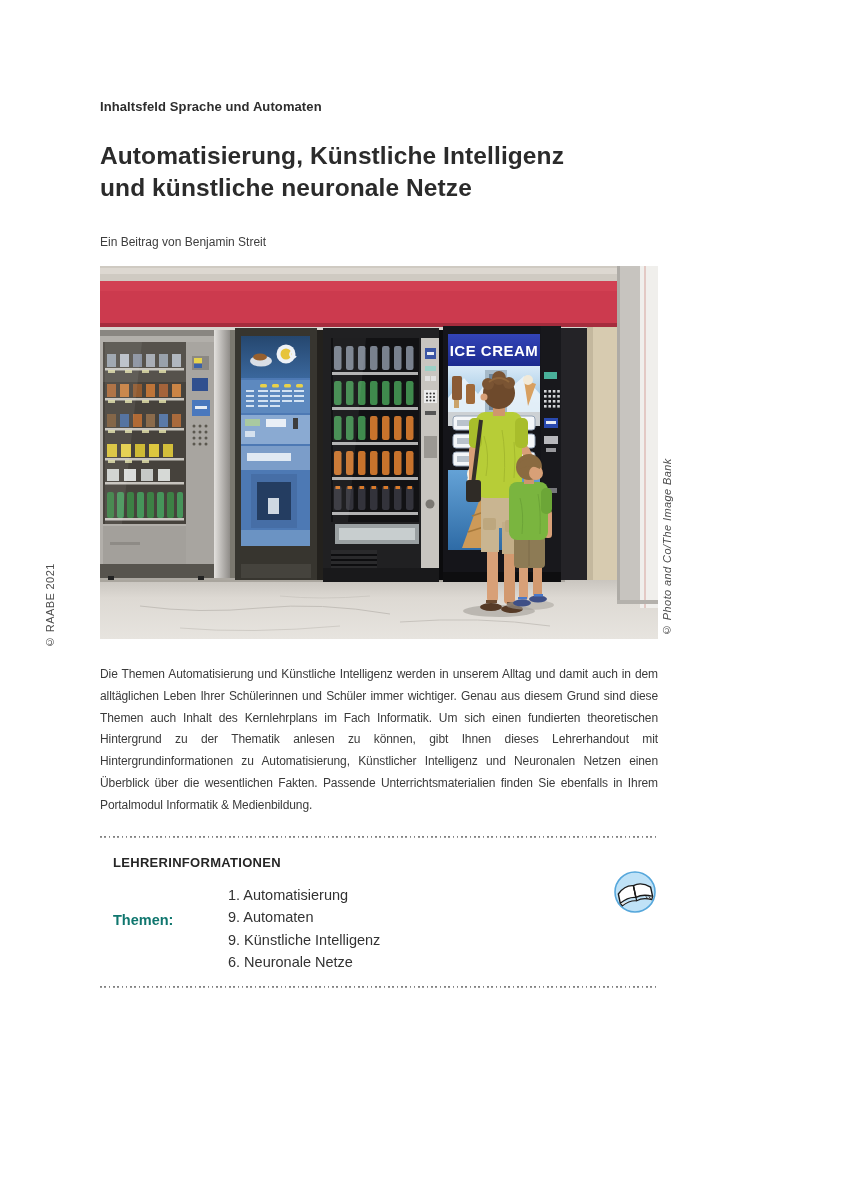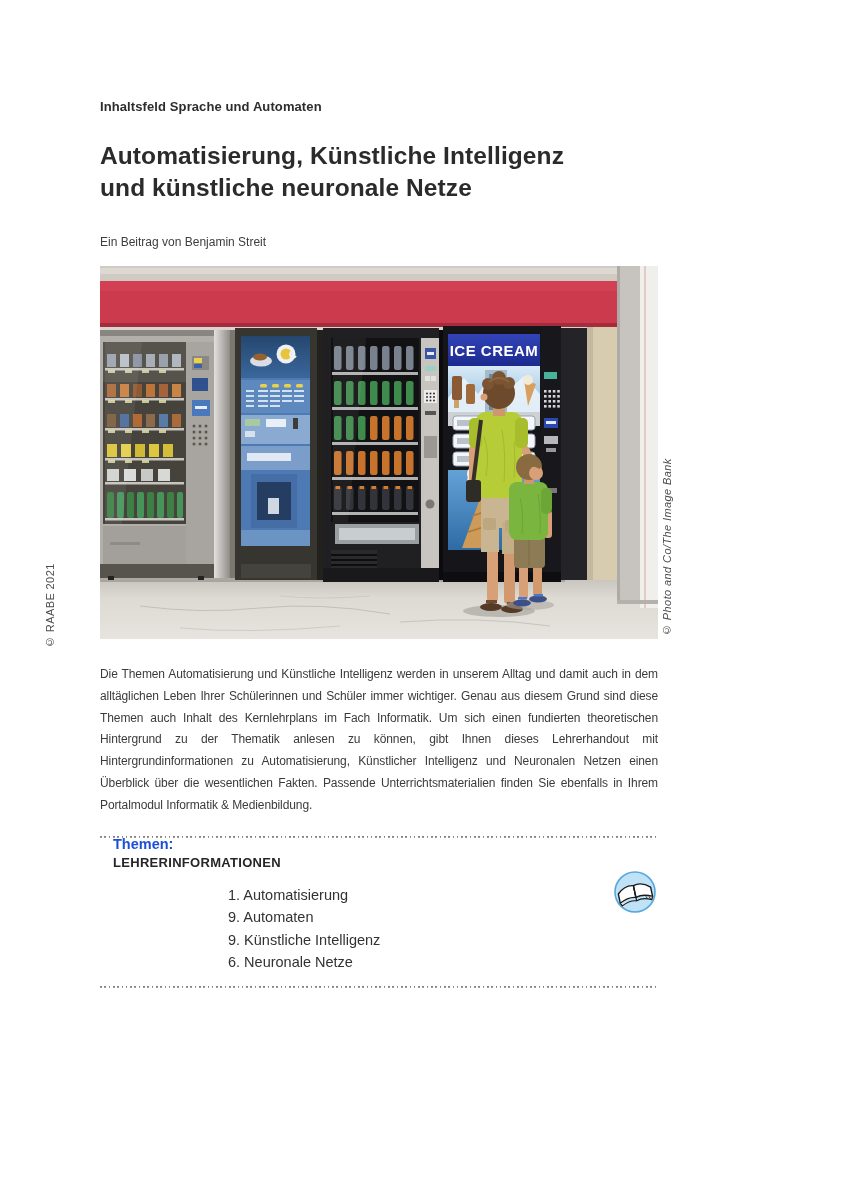--- a/index.html
+++ b/index.html
@@ -42,21 +42,21 @@
     background-position:0 0; background-size:100% 1.8px; background-repeat:no-repeat;
   }
   .dot1 { top:836px; }
   .dot2 { top:986px; }
 
   .li-heading {
     left:113px; top:855px; font-size:13px; font-weight:bold; color:#262626;
     letter-spacing:.3px;
   }
   .themes-label {
-    left:113px; top:836px; font-size:14.5px; font-weight:bold; color:#1d4ed8;
+    left:113px; top:912px; font-size:14.5px; font-weight:bold; color:#0f766e;
   }
   .themes-list { left:228px; top:884px; font-size:14.5px; color:#323232; }
   .themes-list .theme-item { line-height:22.4px; }
 
   .book-badge { left:611px; top:869px; width:48px; height:48px; }
 </style>
 </head>
 <body>
 
 <div class="abs kicker">Inhaltsfeld Sprache und Automaten</div>

